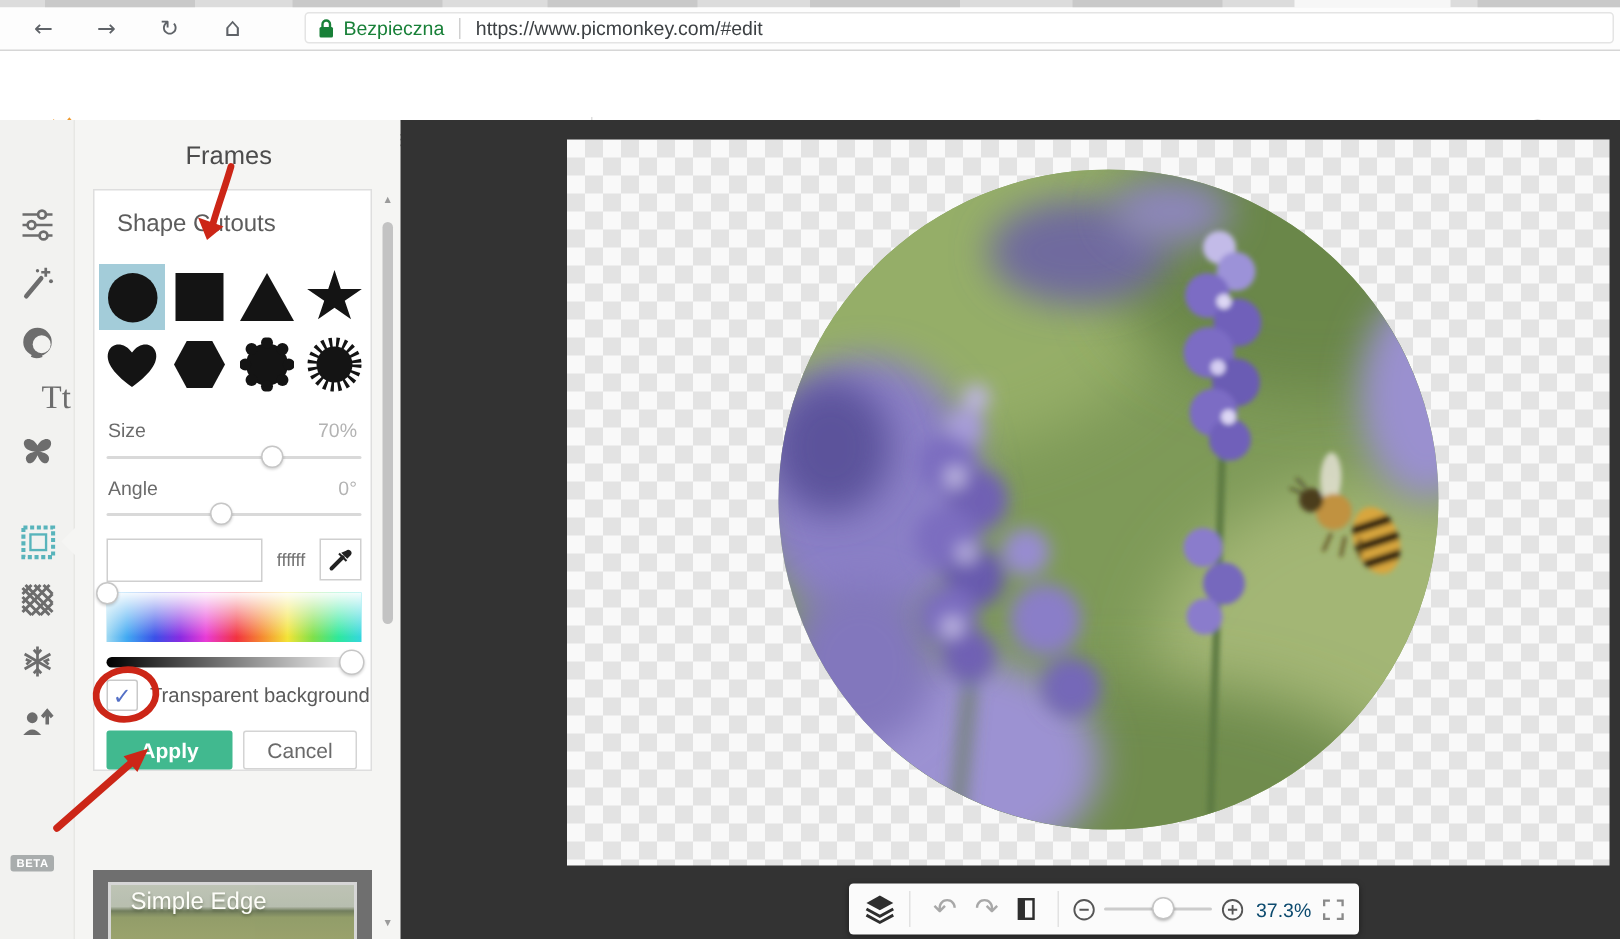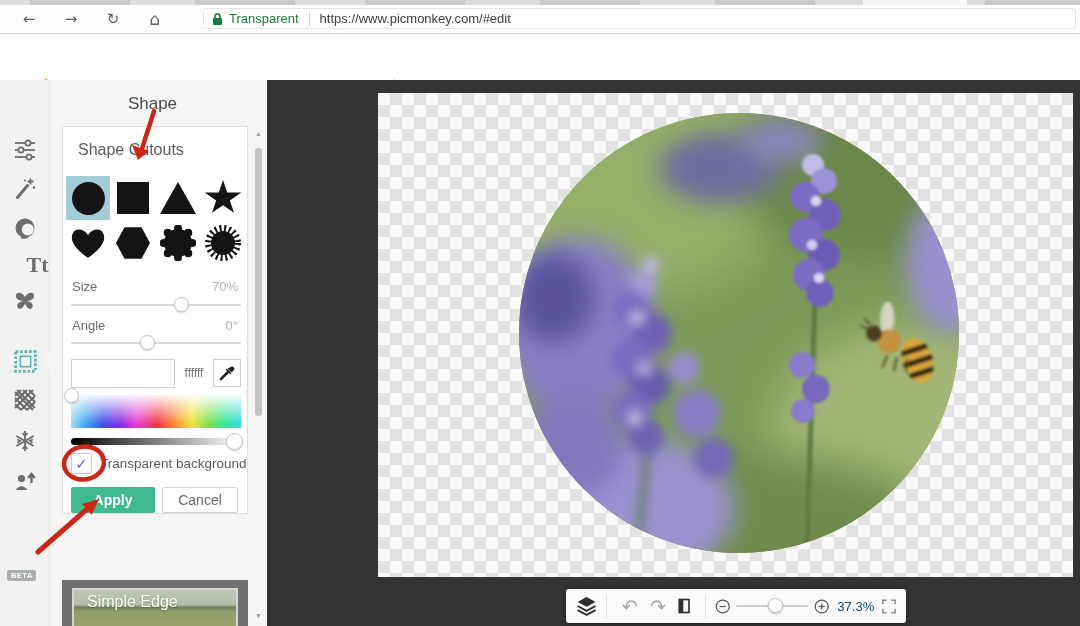--- a/index.html
+++ b/index.html
@@ -27,21 +27,21 @@
   .brandname{font-size:19px;font-weight:bold;color:#4a4a4a;margin-left:8px;letter-spacing:.2px;}
   .menuitem{top:46px;height:24px;color:#6e6e6e;font-size:15px;gap:7px;cursor:pointer;}
   .vdivider{top:44px;width:1px;height:28px;background:#dedede;}
   .betabadge{background:#bfc3c3;color:#fff;font-size:9px;font-weight:bold;letter-spacing:.5px;
              padding:2px 7px;border-radius:8px;}
   .userchip{left:1012px;top:45px;gap:6px;color:#6e6e6e;font-size:15px;}
 
   
   .iconstrip{left:0;top:80px;width:50px;height:546px;background:#f2f2f0;border-right:1px solid #e7e7e4;box-sizing:border-box;}
   .toolbtn{position:absolute;left:0;width:50px;height:34px;display:flex;align-items:center;justify-content:center;cursor:pointer;}
-  .tt{font-family:"Liberation Serif",serif;font-weight:bold;font-size:22px;color:#6d6d6d;margin-left:25px;}
+  .tt{font-family:"Liberation Serif",serif;font-weight:normal;font-size:22px;color:#6d6d6d;margin-left:25px;}
   .toolbeta{position:absolute;left:7px;top:490px;background:#a9adad;color:#fff;font-size:7.5px;
             font-weight:bold;padding:1px 4px;border-radius:2px;letter-spacing:.4px;}
   .notch{left:41px;top:352px;width:0;height:0;border-top:9px solid transparent;border-bottom:9px solid transparent;
          border-right:9px solid #f5f5f3;z-index:5;}
 
   
   .panel{left:50px;top:80px;width:217px;height:546px;background:#f5f5f3;overflow:hidden;}
   .paneltitle{position:absolute;left:0;top:14px;width:205px;text-align:center;font-size:17px;color:#4c4c4c;}
   .card{position:absolute;left:12px;top:46px;width:186px;height:388px;background:#fff;border:1px solid #dedede;box-sizing:border-box;}
   .cardtitle{position:absolute;left:15px;top:14px;font-size:16px;color:#5c5c5c;}
@@ -130,21 +130,21 @@
   <div class="abs browserbar flex">
     <span class="navbtn glyph" style="margin-left:16px">←</span>
     <span class="navbtn glyph" style="margin-left:16px">→</span>
     <span class="navbtn glyph" style="margin-left:16px">↻</span>
     <span class="navbtn glyph" style="margin-left:16px;font-size:17px">⌂</span>
     <div class="addressbar">
       <svg width="11" height="14" viewBox="0 0 11 14">
         <rect x="1" y="6" width="9" height="7" rx="1" fill="#188038"></rect>
         <path d="M3,6 V4.2 a2.5,2.5 0 0 1 5,0 V6" fill="none" stroke="#188038" stroke-width="1.6"></path>
       </svg>
-      <span class="secure">Transparent</span>
+      <span class="secure">Bezpieczna</span>
       <span class="urldivider"></span>
       <span class="urltext">https://www.picmonkey.com/#edit</span>
     </div>
   </div>
 
   <div class="abs editorbar">
     <div class="abs flex brand">
       <svg width="36" height="32" viewBox="0 0 34 30">
         <polygon points="8,11 11,3 16,8 21,2 26,8 28,4 28,11" fill="#ef9a2f"></polygon>
         <circle cx="17" cy="19" r="9.2" fill="#fff" stroke="#e2702a" stroke-width="2.6"></circle>
@@ -280,21 +280,21 @@
       <svg width="24" height="24" viewBox="0 0 24 24">
         <circle cx="8.5" cy="8.5" r="3.6" fill="#6d6d6d"></circle>
         <path d="M2.5,20 Q8.5,12.5 14.5,20 Z" fill="#6d6d6d"></path>
         <path d="M18.5,13 V4.5 M15.2,8 L18.5,4 L21.8,8" fill="none" stroke="#6d6d6d" stroke-width="2.4"></path>
       </svg>
     </div>
     <span class="toolbeta">BETA</span>
   </div>
 
   <div class="abs panel">
-    <div class="paneltitle">Shape</div>
+    <div class="paneltitle">Frames</div>
 
     <div class="card">
       <div class="cardtitle">Shape Cutouts</div>
 
       <div class="shapegrid">
         <div class="tile sel">
             <div class="sh sh-circle"></div>
           </div>
         <div class="tile">
             <div class="sh sh-square"></div>

